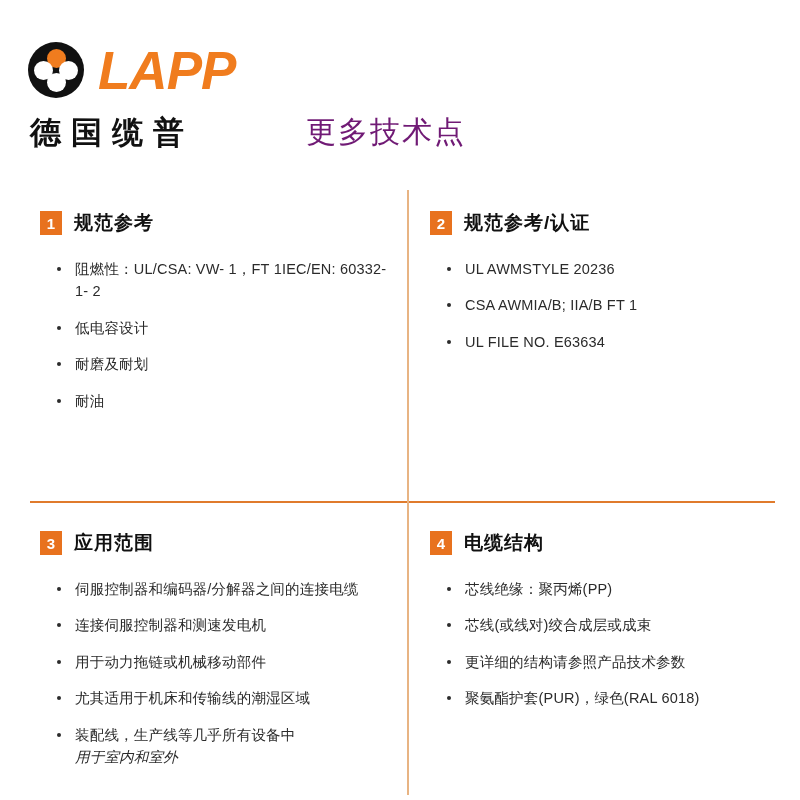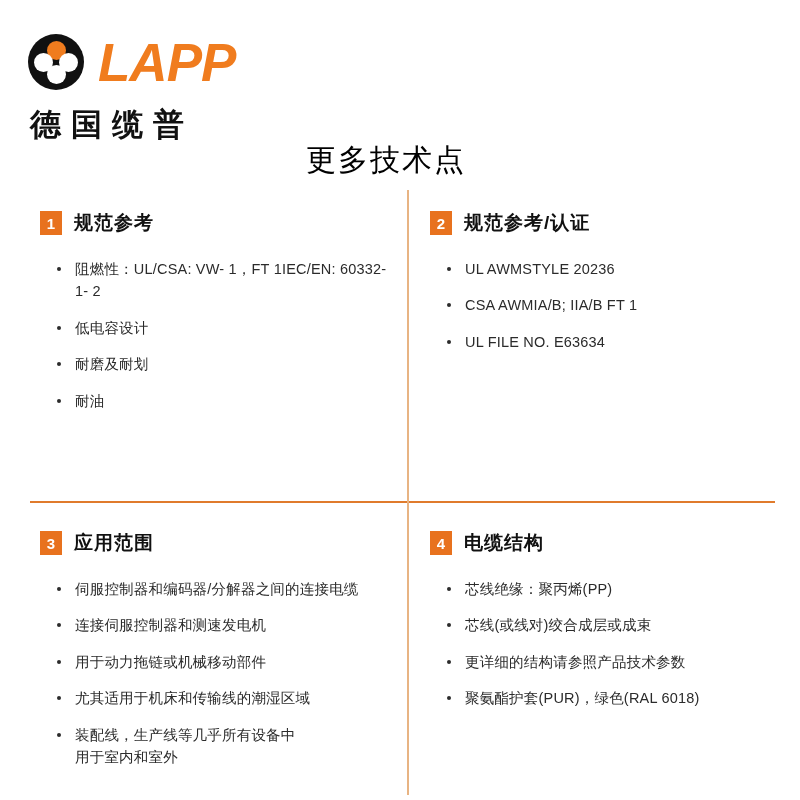--- a/index.html
+++ b/index.html
@@ -12,21 +12,21 @@
     background: #ffffff;
     font-family: "Liberation Sans", "DejaVu Sans", sans-serif;
     color: #1a1a1a;
     overflow: hidden;
     position: relative;
   }
 
   
   .header {
     position: absolute;
-    top: 4px; left: 0;
+    top: 12px; left: 0;
     width: 800px;
     height: 180px;
   }
   .brand {
     position: absolute;
     left: 28px;
     top: 30px;
     width: 260px;
   }
   .brand-row {
@@ -83,23 +83,22 @@
     color: #111111;
     line-height: 1.05;
     padding-left: 2px;
   }
   .page-title {
     position: absolute;
     left: 306px;
     top: 100px;
     font-size: 30px;
     letter-spacing: 2px;
-    color: #000000;
+    color: #701a75;
     font-weight: 400;
-    margin-top: 36px;
   }
 
   
   .divider-h {
     position: absolute;
     left: 30px;
     top: 501px;
     width: 745px;
     height: 2px;
     background: #E07B2C;
@@ -175,20 +174,21 @@
     position: absolute;
     left: 4px;
     top: 9px;
     width: 4px;
     height: 4px;
     border-radius: 50%;
     background: #2b2b2b;
   }
   .bullets li .cont {
     display: block;
+    font-style: italic;
   }
 </style>
 </head>
 <body>
 
 <div class="header">
   <div class="brand">
     <div class="brand-row">
       <div class="logo-mark">
         <span class="dot top"></span>

